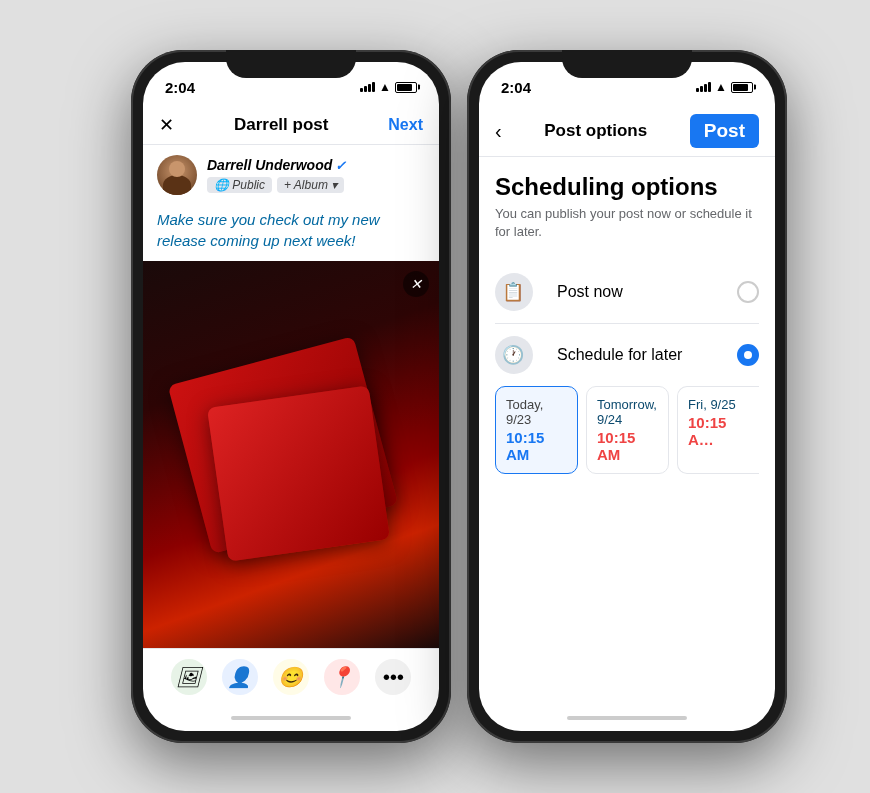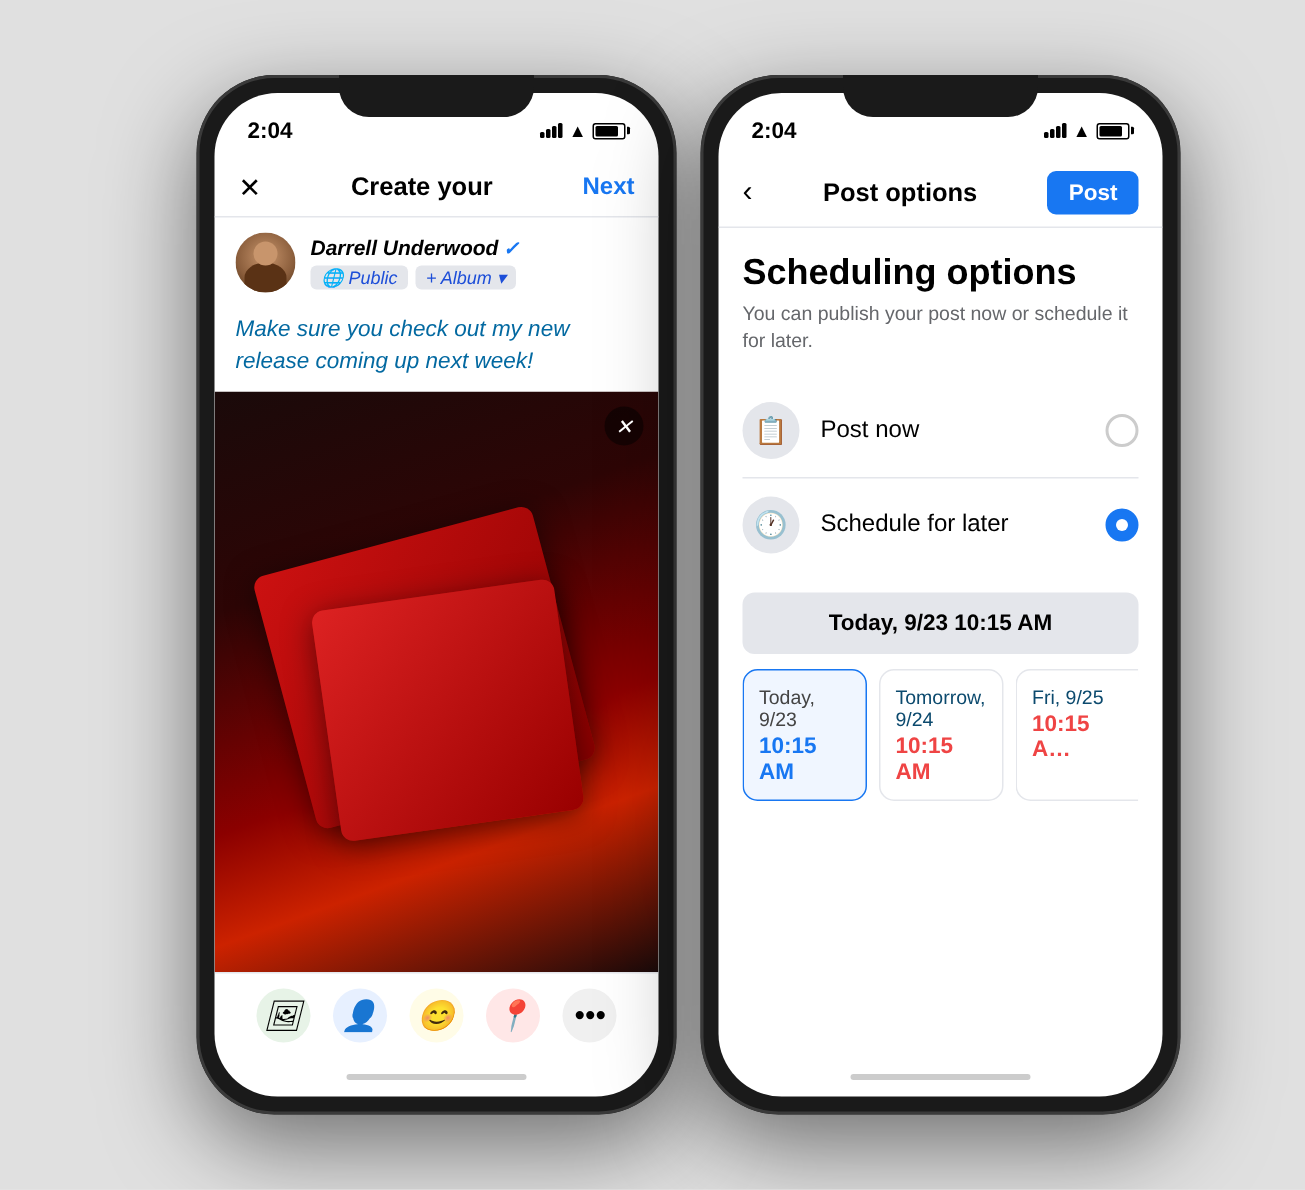--- a/index.html
+++ b/index.html
@@ -120,21 +120,21 @@
     .header-back {
       font-size: 20px;
       color: #000;
     }
     .post-btn {
       background: #1877f2;
       color: #fff;
       border: none;
       border-radius: 6px;
       padding: 6px 14px;
-      font-size: 15px;
+      font-size: 19px;
       font-weight: 600;
     }
 
     
     .phone-content {
       flex: 1;
       overflow: hidden;
       display: flex;
       flex-direction: column;
       font-style: italic;
@@ -183,21 +183,21 @@
       font-weight: 700;
       color: #000;
       display: flex;
       align-items: center;
       gap: 3px;
     }
     .verified { color: #1877f2; font-size: 13px; }
     .user-tags { display: flex; gap: 5px; }
     .tag {
       font-size: 12px;
-      color: #1d4ed8;
+      color: #404040;
       background: #e4e6eb;
       border-radius: 4px;
       padding: 1px 7px;
       display: flex;
       align-items: center;
       gap: 3px;
     }
 
     .post-text {
       padding: 4px 14px 10px;
@@ -329,20 +329,21 @@
       width: 38px; height: 38px;
       background: #e4e6eb;
       border-radius: 50%;
       display: flex; align-items: center; justify-content: center;
       font-size: 18px;
     }
     .option-label {
       font-size: 16px;
       font-weight: 500;
       color: #000;
+      margin-left: 10px;
     }
     .radio-outer {
       width: 22px; height: 22px;
       border-radius: 50%;
       border: 2px solid #ccc;
       display: flex; align-items: center; justify-content: center;
     }
     .radio-outer.selected {
       border-color: #1877f2;
       background: #1877f2;
@@ -430,21 +431,21 @@
           </div>
           <span class="wifi-icon">▲</span>
           <div class="battery-icon">
             <div class="battery-fill"></div>
           </div>
         </div>
       </div>
 
       <div class="app-header">
         <span class="header-close">✕</span>
-        <span class="header-title">Create your</span>
+        <span class="header-title">Darrell post</span>
         <span class="header-btn-text">Next</span>
       </div>
 
       <div class="phone-content">
 
         <div class="user-row">
           <div class="avatar">
             <div class="avatar-inner"></div>
           </div>
           <div class="user-info">
@@ -525,21 +526,20 @@
         <div class="option-row">
           <div class="option-left">
             <div class="option-icon">🕐</div>
             <span class="option-label">Schedule for later</span>
           </div>
           <div class="radio-outer selected">
             <div class="radio-inner"></div>
           </div>
         </div>
 
-        <div class="datetime-btn">Today, 9/23  10:15 AM</div>
 
 
         <div class="time-slots">
           <div class="time-slot active">
             <div class="slot-date active">Today, 9/23</div>
             <div class="slot-time active">10:15 AM</div>
           </div>
           <div class="time-slot">
             <div class="slot-date">Tomorrow, 9/24</div>
             <div class="slot-time">10:15 AM</div>

